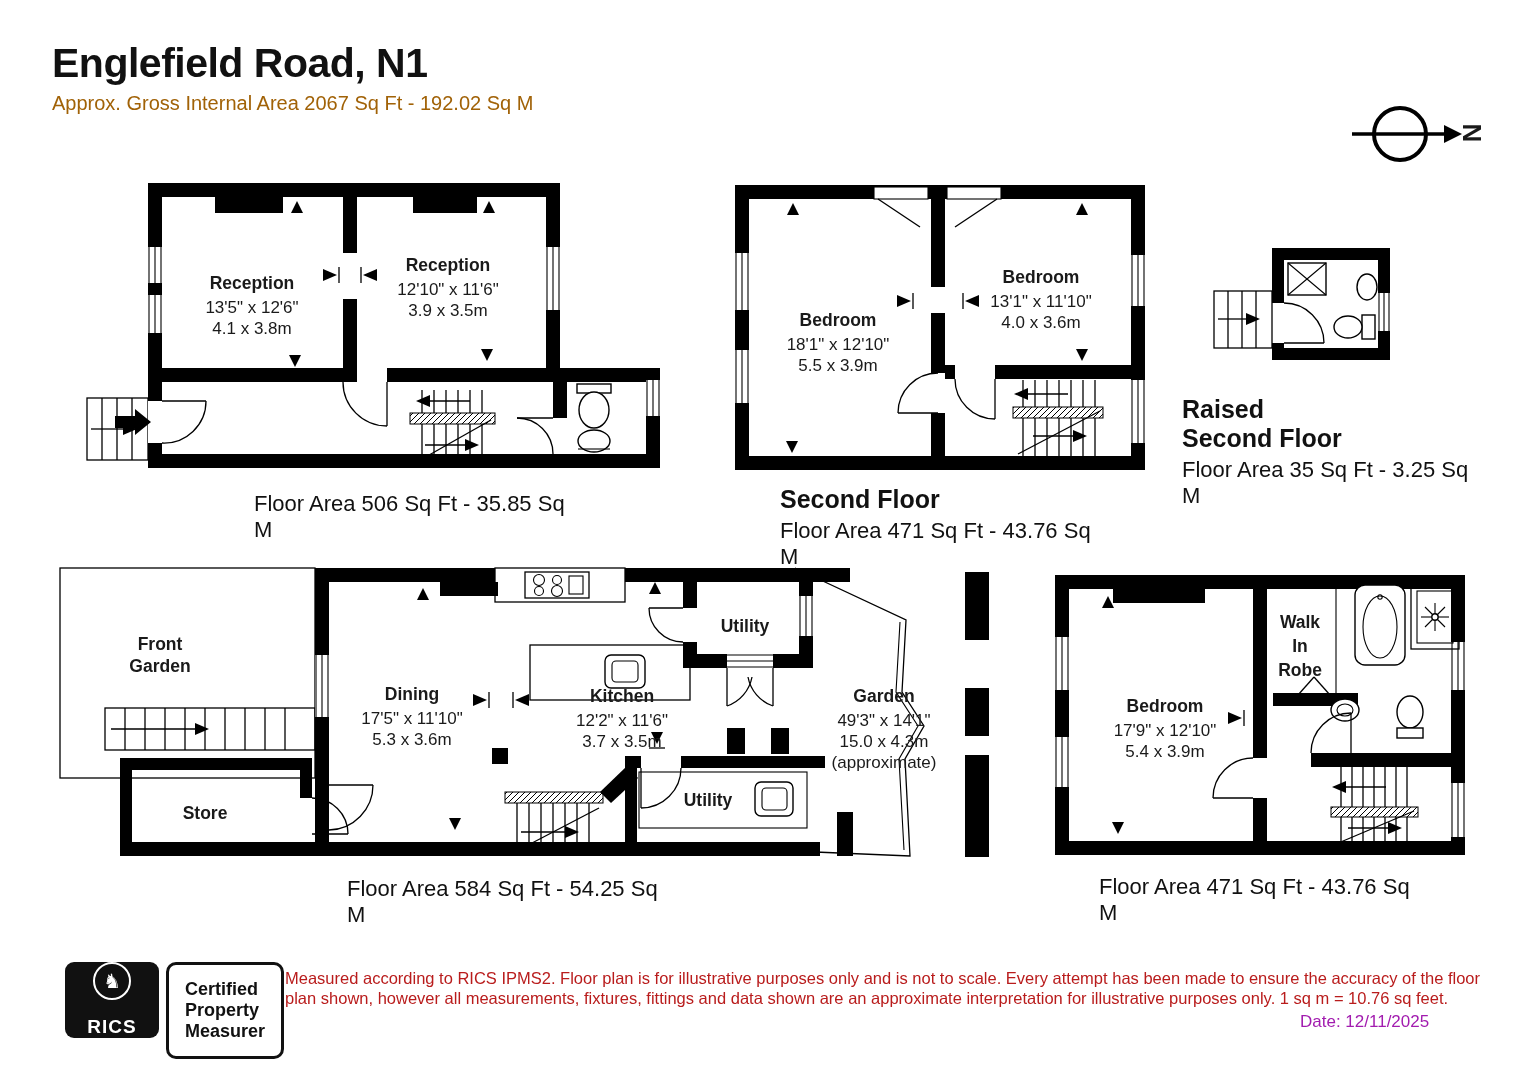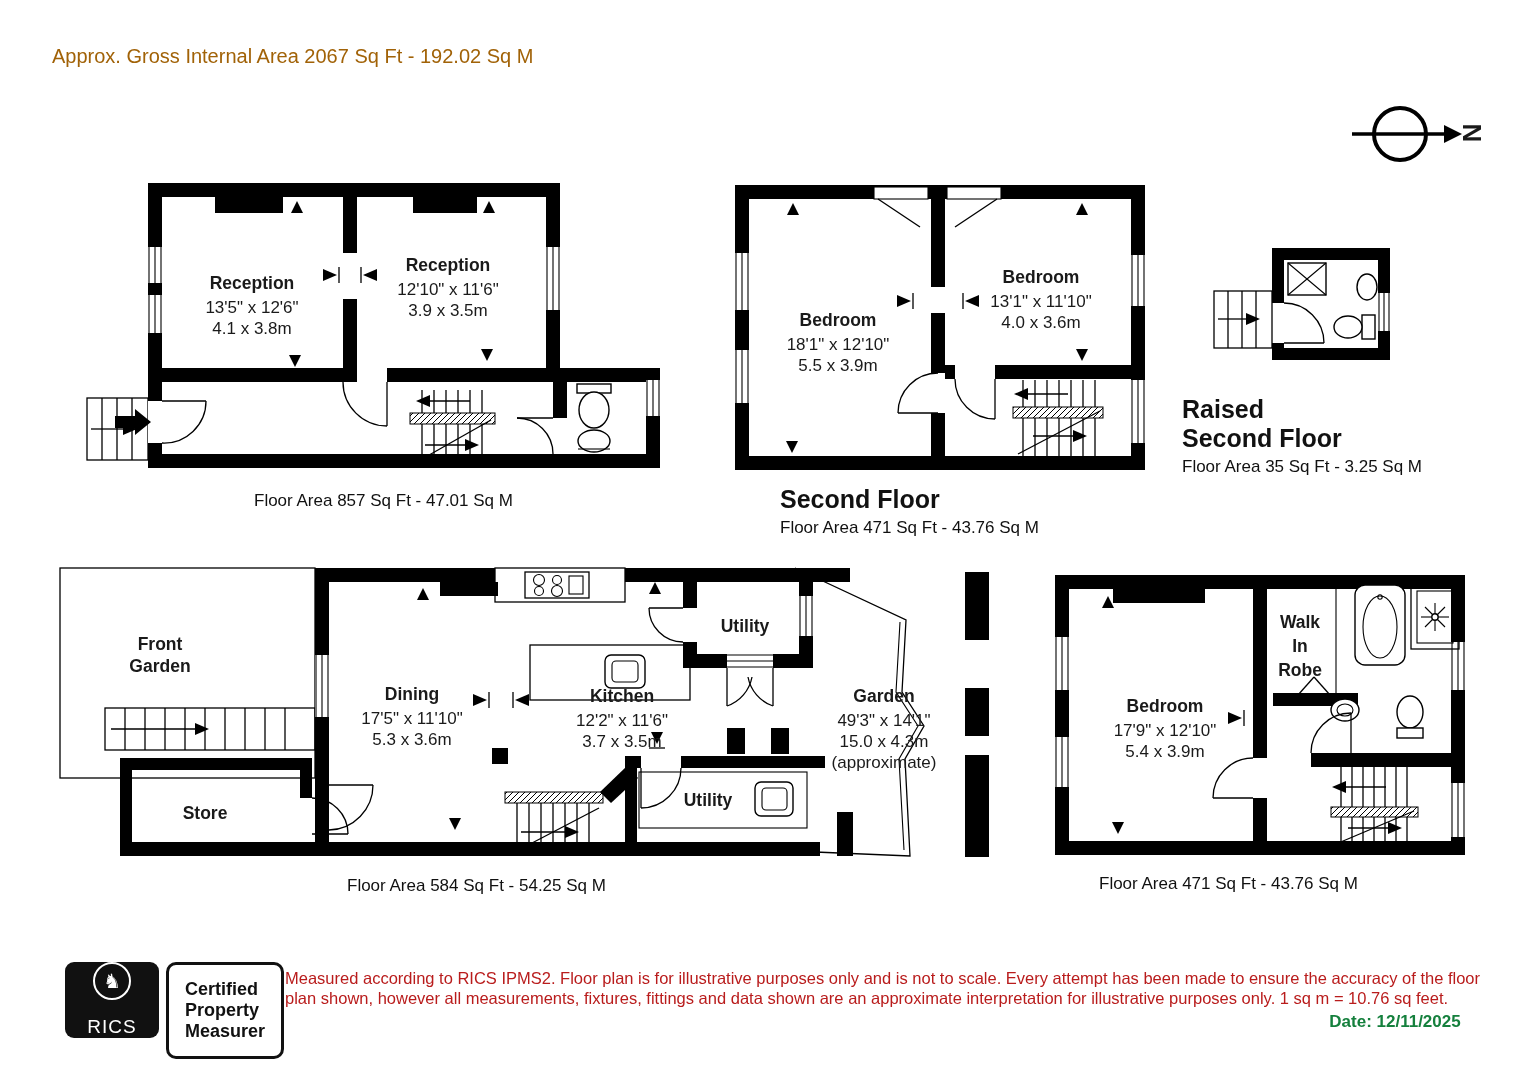--- a/index.html
+++ b/index.html
@@ -7,53 +7,54 @@
     width:1528px;height:1080px;background:#ffffff;position:relative;overflow:hidden;
     font-family:"Liberation Sans","DejaVu Sans",sans-serif;color:#111;
   }
   .abs{position:absolute;}
   
   #hdr h1{font-size:41px;font-weight:700;margin:0;letter-spacing:-0.5px;color:#111;}
   #hdr .sub{font-size:20px;margin-top:5px;color:#a16207;}
   
   .cap{position:absolute;color:#111;}
   .cap .t{font-size:25px;font-weight:700;line-height:29px;}
-  .cap .a{font-size:17px;margin-top:4px;}
+  .cap .a{font-size:22px;margin-top:4px;}
   
   svg .w{fill:#000;}
   svg .tw{fill:#fff;}
   svg .tl{fill:none;stroke:#000;stroke-width:1.3;}
   svg .tl2{fill:none;stroke:#000;stroke-width:1.1;}
   svg .fx{fill:#fff;stroke:#000;stroke-width:1.4;}
   svg .ar{fill:#000;}
   svg text{fill:#1a1a1a;text-anchor:middle;}
   svg .rn{font:700 17.5px "Liberation Sans","DejaVu Sans",sans-serif;}
   svg .rd{font:400 17px "Liberation Sans","DejaVu Sans",sans-serif;}
   svg .north{font:700 26px "Liberation Sans","DejaVu Sans",sans-serif;}
   
   #badge{display:flex;align-items:stretch;}
   #badge .black{
     width:94px;height:76px;background:#111;border-radius:9px;color:#fff;
     display:flex;flex-direction:column;align-items:center;justify-content:center;
   }
   #badge .lion{width:34px;height:34px;border:2px solid #fff;border-radius:50%;
     display:flex;align-items:center;justify-content:center;font-size:20px;color:#fff;line-height:1;}
-  #badge .rics{font-size:19px;font-weight:400;letter-spacing:1px;margin-top:16px;}
+  #badge .rics{font-size:19px;font-weight:700;letter-spacing:1px;margin-top:16px;}
   #badge .white{
     margin-left:7px;border:3px solid #111;border-radius:10px;background:#fff;
     padding:14px 16px;display:flex;flex-direction:column;justify-content:center;
   }
   #badge .white div{font-size:18px;font-weight:700;line-height:21px;color:#111;}
   #disc{font-size:16.5px;line-height:20px;color:#b91c1c;}
-  #date{font-size:17px;color:#15803d;text-align:center;font-weight:bold;}
+  #date{font-size:17px;color:#a21caf;text-align:left;}
 </style>
 </head>
 <body>
 
 <div id="hdr" class="abs" style="left:52px;top:40px;">
+  <h1>Englefield Road, N1</h1>
   <div class="sub">Approx. Gross Internal Area 2067 Sq Ft - 192.02 Sq M</div>
 </div>
 
 <svg class="abs" style="left:1348px;top:92px;" width="140" height="85" viewBox="0 0 140 85">
   <line x1="4" y1="42" x2="98" y2="42" stroke="#000" stroke-width="3.5"></line>
   <polygon class="ar" points="96,33 96,51 114,42"></polygon>
   <circle cx="52" cy="42" r="26" fill="none" stroke="#000" stroke-width="4"></circle>
   <text class="north" transform="translate(124,41) rotate(90)" y="9">N</text>
 </svg>
 
@@ -160,21 +161,21 @@
     <text class="rd" x="167" y="130">13'5" x 12'6"</text>
     <text class="rd" x="167" y="151">4.1 x 3.8m</text>
   </g>
   <g>
     <text class="rn" x="363" y="88">Reception</text>
     <text class="rd" x="363" y="112">12'10" x 11'6"</text>
     <text class="rd" x="363" y="133">3.9 x 3.5m</text>
   </g>
 </svg>
 <div class="cap" style="left:254px;top:487px;width:320px;">
-  <div class="a">Floor Area 857 Sq Ft - 47.01 Sq M</div>
+  <div class="a">Floor Area 506 Sq Ft - 35.85 Sq M</div>
 </div>
 
 <svg class="abs" style="left:728px;top:183px;" width="420" height="292" viewBox="0 0 420 292">
   <defs>
       <pattern id="h2" width="6" height="6" patternUnits="userSpaceOnUse">
         <path d="M0,6 L6,0" stroke="#000" stroke-width="1"></path>
       </pattern>
     </defs>
   <g>
     <rect class="w" x="7" y="2" width="403" height="14"></rect>

